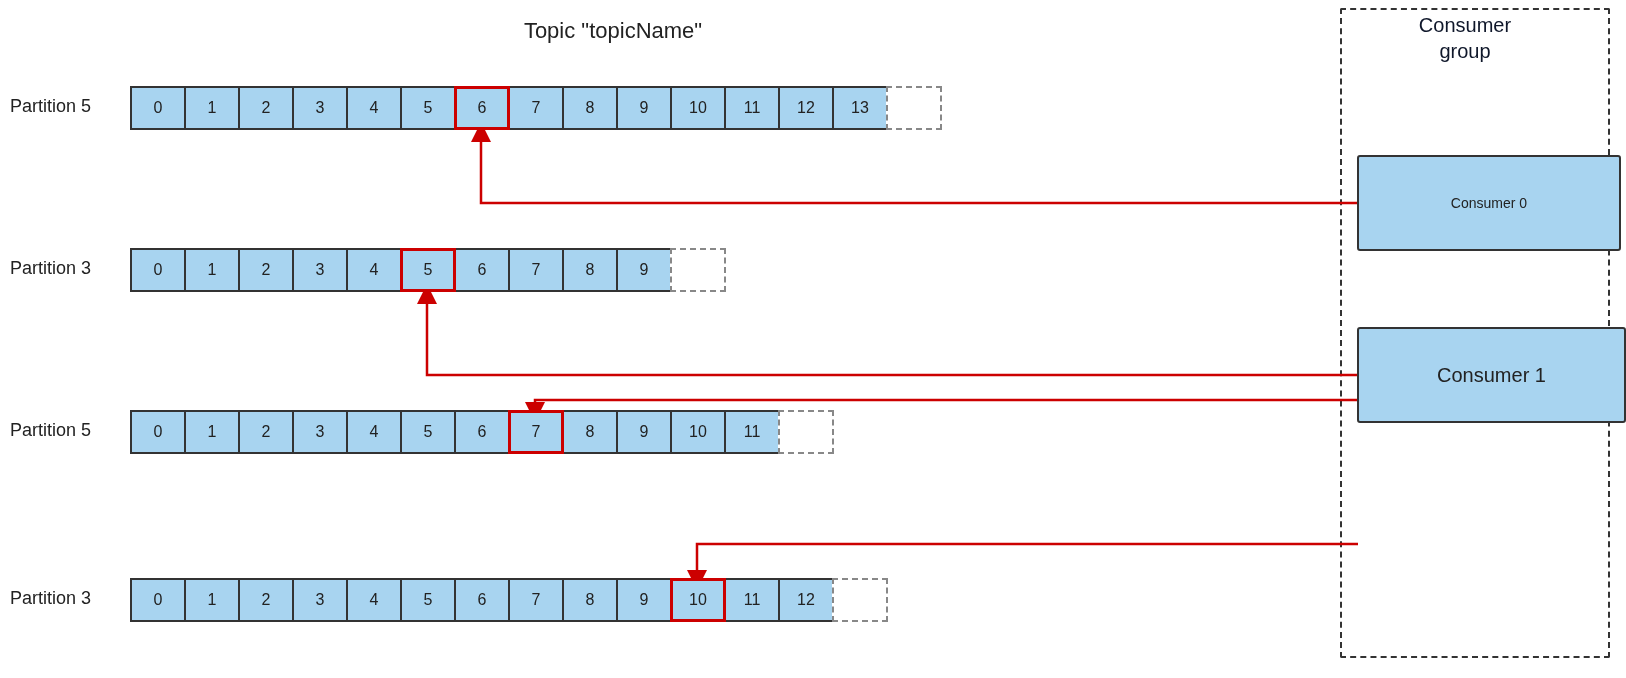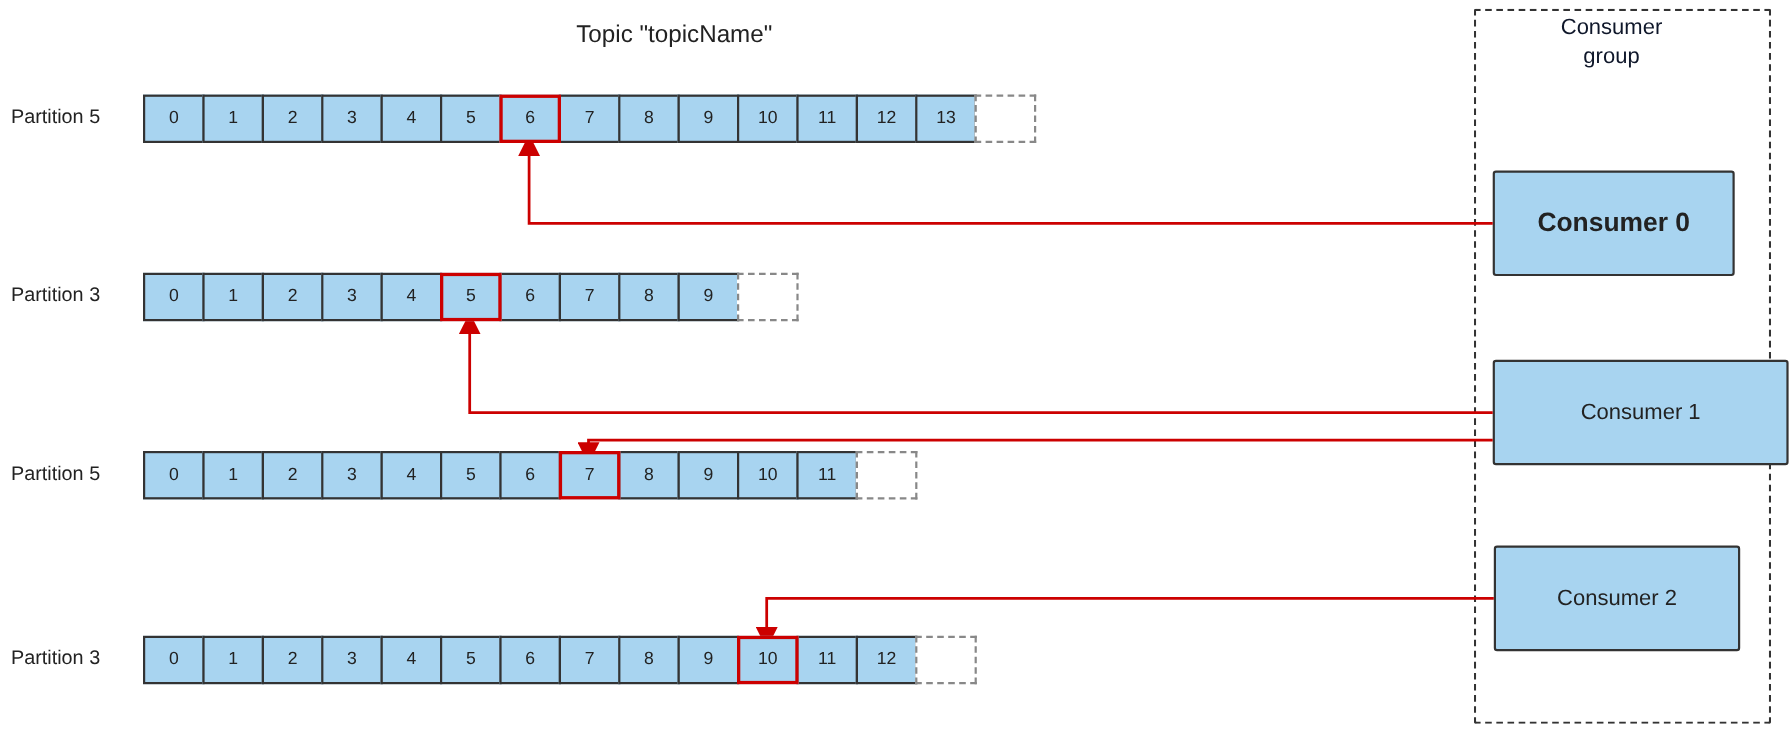--- a/index.html
+++ b/index.html
@@ -99,31 +99,28 @@
 <div class="diagram-container">
 
   <div class="topic-title">Topic "topicName"</div>
 
   <div class="consumer-group-label" style="top: 12px; left: 1365px; width: 200px; line-height: 1.3;">
     Consumer<br>group
   </div>
 
   <div class="consumer-group-box" style="top: 8px; left: 1340px; width: 270px; height: 650px;"></div>
 
-  <div class="consumer-box" style="top: 155px; left: 1357px; width: 220px; height: 96px; font-size: 24px; font-weight: bold;">
+  <div class="consumer-box" style="top: 155px; left: 1357px; width: 264px; height: 96px; font-size: 14px;">
     <span>Consumer 0</span>
   </div>
 
   <div class="consumer-box" style="top: 327px; left: 1357px; width: 269px; height: 96px; font-size: 20px;">
     <span>Consumer 1</span>
   </div>
 
-  <div class="consumer-box" style="top: 496px; left: 1358px; width: 224px; height: 96px; font-size: 20px;">
-    <span>Consumer 2</span>
-  </div>
 
   <div class="partition-label" style="top: 96px; left: 10px;">Partition 5</div>
   <div class="partition-row" style="top: 86px; left: 130px;">
     <div class="cell">0</div>
     <div class="cell">1</div>
     <div class="cell">2</div>
     <div class="cell">3</div>
     <div class="cell">4</div>
     <div class="cell">5</div>
     <div class="cell highlight">6</div>

